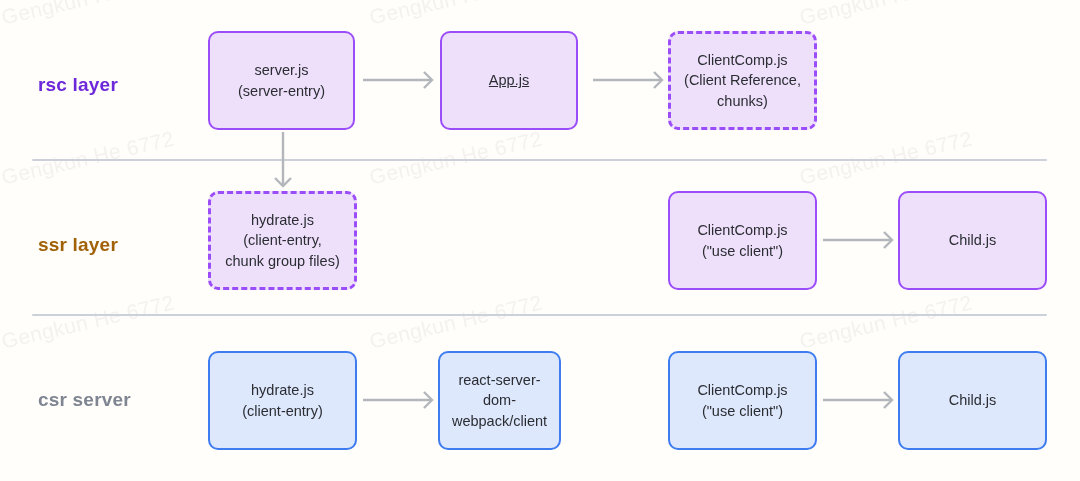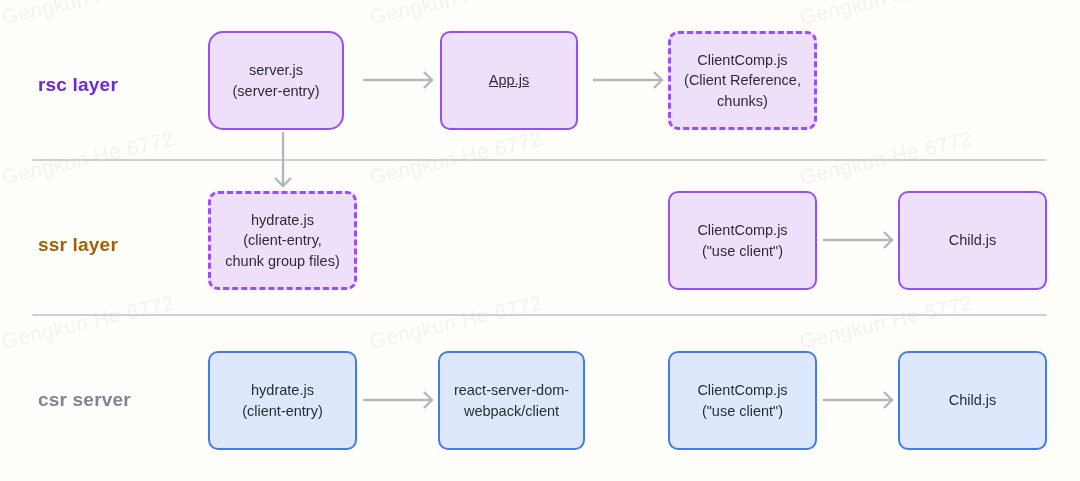--- a/index.html
+++ b/index.html
@@ -153,21 +153,21 @@
         <line x1="12" y1="12" x2="81" y2="12" stroke="#b3b6bb" stroke-width="2.4"></line>
         <polyline points="73,4 81,12 73,20" fill="none" stroke="#b3b6bb" stroke-width="2.4" stroke-linecap="butt" stroke-linejoin="miter"></polyline>
       </svg>
       <svg class="arrow" width="93" height="24" style="left: 811px; top: 388px;">
         <line x1="12" y1="12" x2="81" y2="12" stroke="#b3b6bb" stroke-width="2.4"></line>
         <polyline points="73,4 81,12 73,20" fill="none" stroke="#b3b6bb" stroke-width="2.4" stroke-linecap="butt" stroke-linejoin="miter"></polyline>
       </svg>
     </div>
 
   <div id="node-layer">
-      <div class="node purple" style="left: 208px; top: 31px; width: 136px; height: 99px; border-radius: 15px;">
+      <div class="node purple" style="left: 208px; top: 31px; width: 147px; height: 99px;">
         <span class="node-text">server.js
 (server-entry)</span>
       </div>
       <div class="node purple" style="left: 440px; top: 31px; width: 138px; height: 99px; text-decoration: underline;">
         <span class="node-text">App.js</span>
       </div>
       <div class="node purple dashed" style="left: 668px; top: 31px; width: 149px; height: 99px;">
         <span class="node-text">ClientComp.js
 (Client Reference,
 chunks)</span>
@@ -181,21 +181,21 @@
         <span class="node-text">ClientComp.js
 ("use client")</span>
       </div>
       <div class="node purple" style="left: 898px; top: 191px; width: 149px; height: 99px;">
         <span class="node-text">Child.js</span>
       </div>
       <div class="node blue" style="left: 208px; top: 351px; width: 149px; height: 99px;">
         <span class="node-text">hydrate.js
 (client-entry)</span>
       </div>
-      <div class="node blue" style="left: 438px; top: 351px; width: 147px; height: 99px;">
+      <div class="node blue" style="left: 438px; top: 351px; width: 123px; height: 99px;">
         <span class="node-text">react-server-dom-
 webpack/client</span>
       </div>
       <div class="node blue" style="left: 668px; top: 351px; width: 149px; height: 99px;">
         <span class="node-text">ClientComp.js
 ("use client")</span>
       </div>
       <div class="node blue" style="left: 898px; top: 351px; width: 149px; height: 99px;">
         <span class="node-text">Child.js</span>
       </div>

